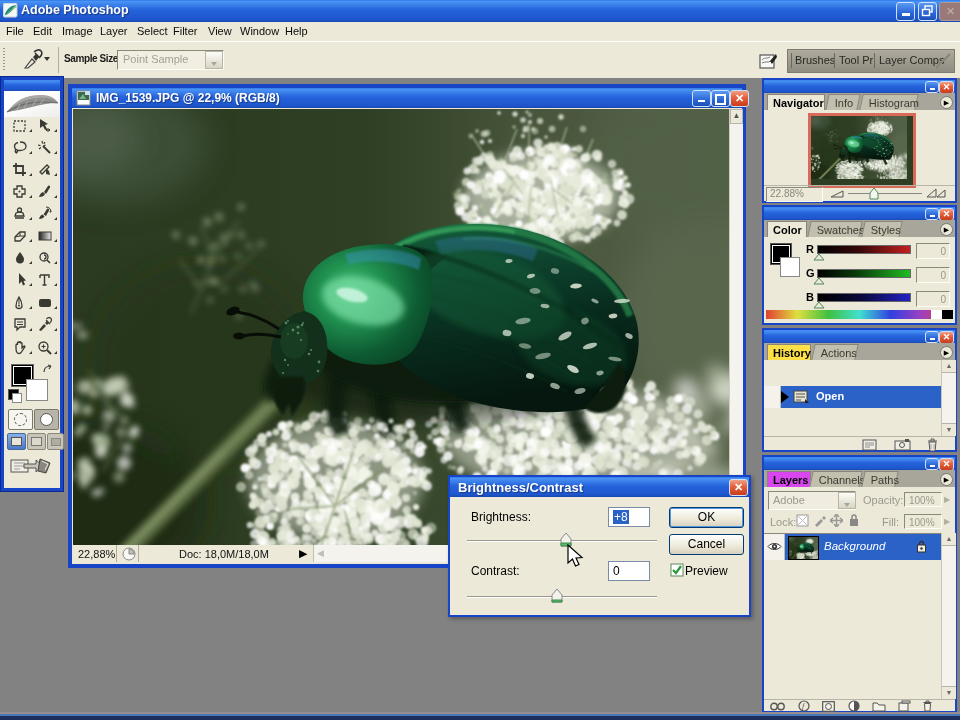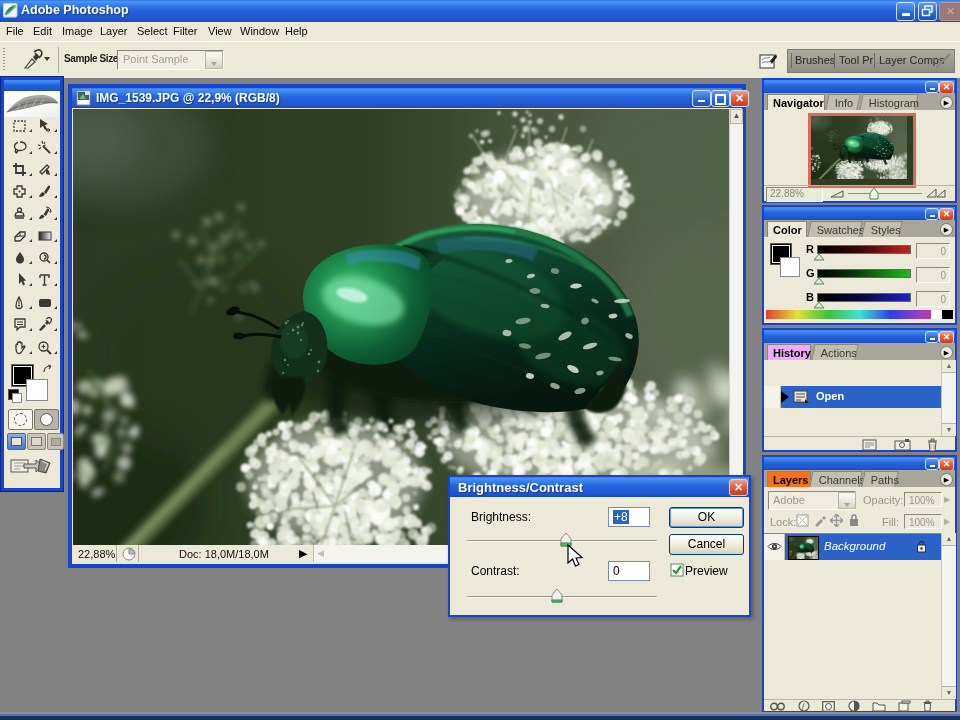--- a/index.html
+++ b/index.html
@@ -2453,21 +2453,21 @@
 <div class="abs" style="left:178px;top:103px;width:11px;height:9px;background:#000"></div>
 </div>
 <div class="abs" style="left:762px;top:328px;width:195px;height:124px;border:2px solid #1845c8;background:#ece9d8;box-sizing:border-box">
 <div class="titlebar" style="position:absolute;left:0px;top:0px;width:191px;height:13px">
         <span class="btn-xp abs" style="left:161px;top:1px;width:12px;height:10px">
           <span style="display:block;margin:6px auto 0;width:5px;height:2px;background:#fff"></span>
         </span>
         <span class="btn-xp btn-red abs" style="left:175px;top:1px;width:13px;height:11px;font-size:9px;line-height:11px;font-weight:bold;text-align:center">✕</span>
       </div>
 <div class="abs" style="left:0px;top:13px;width:191px;height:17px;background:#a8a59a;overflow:hidden">
-        <span class="abs" style="left:3px;top:1px;width:44px;height:16px;background:#f0abfc;border:1px solid #88857a;border-bottom:none;font-size:11px;font-weight:bold;color:#000;padding:2px 0 0 5px;box-sizing:border-box">History</span>
+        <span class="abs" style="left:3px;top:1px;width:44px;height:16px;background:#fde047;border:1px solid #88857a;border-bottom:none;font-size:11px;font-weight:bold;color:#000;padding:2px 0 0 5px;box-sizing:border-box">History</span>
         <span class="abs" style="left:49px;top:1px;width:44px;height:16px;background:#c2bfae;border:1px solid #88857a;border-bottom:none;transform:skewX(-12deg);font-size:11px;color:#3a3a30;padding:2px 0 0 7px;box-sizing:border-box"><span style="display:inline-block;transform:skewX(12deg)">Actions</span></span>
         <span class="abs" style="left:176px;top:3px;width:11px;height:11px;border-radius:50%;background:#ece9d8;border:1px solid #777;font-size:7px;line-height:11px;text-align:center;color:#000">▶</span>
       </div>
 <div class="abs" style="left:0;top:56px;width:177px;height:22px;background:#2a62c8">
 <span class="abs" style="left:0;top:0;width:16px;height:22px;background:#f4f2ea;border-right:1px solid #c0bdb0"></span>
 <span class="abs" style="left:17px;top:5px;width:0;height:0;border-top:6px solid transparent;border-bottom:6px solid transparent;border-left:8px solid #000"></span>
 <svg class="abs" style="left:28px;top:3px" width="18" height="16" viewBox="0 0 18 16">
           <rect x="2" y="2" width="13" height="11" fill="#e8e4d0" stroke="#444"></rect>
           <path d="M4 5 H13 M4 8 H13 M4 11 H9" stroke="#555" stroke-width="1"></path>
           <path d="M13 10 L17 14 L13 14 Z" fill="#222"></path>
@@ -2496,21 +2496,21 @@
 </div>
     </div>
 <div class="abs" style="left:762px;top:455px;width:195px;height:258px;border:2px solid #1845c8;background:#ece9d8;box-sizing:border-box">
 <div class="titlebar" style="position:absolute;left:0px;top:0px;width:191px;height:13px">
         <span class="btn-xp abs" style="left:161px;top:1px;width:12px;height:10px">
           <span style="display:block;margin:6px auto 0;width:5px;height:2px;background:#fff"></span>
         </span>
         <span class="btn-xp btn-red abs" style="left:175px;top:1px;width:13px;height:11px;font-size:9px;line-height:11px;font-weight:bold;text-align:center">✕</span>
       </div>
 <div class="abs" style="left:0px;top:13px;width:191px;height:17px;background:#a8a59a;overflow:hidden">
-        <span class="abs" style="left:3px;top:1px;width:44px;height:16px;background:#f97316;border:1px solid #88857a;border-bottom:none;font-size:11px;font-weight:bold;color:#000;padding:2px 10px 0 5px;box-sizing:border-box">Layers</span>
+        <span class="abs" style="left:3px;top:1px;width:44px;height:16px;background:#d946ef;border:1px solid #88857a;border-bottom:none;font-size:11px;font-weight:bold;color:#000;padding:2px 10px 0 5px;box-sizing:border-box">Layers</span>
         <span class="abs" style="left:47px;top:1px;width:50px;height:16px;background:#c2bfae;border:1px solid #88857a;border-bottom:none;transform:skewX(-12deg);font-size:11px;color:#3a3a30;padding:2px 0 0 7px;box-sizing:border-box"><span style="display:inline-block;transform:skewX(12deg)">Channels</span></span>
         <span class="abs" style="left:99px;top:1px;width:34px;height:16px;background:#c2bfae;border:1px solid #88857a;border-bottom:none;transform:skewX(-12deg);font-size:11px;color:#3a3a30;padding:2px 0 0 7px;box-sizing:border-box"><span style="display:inline-block;transform:skewX(12deg)">Paths</span></span>
         <span class="abs" style="left:176px;top:3px;width:11px;height:11px;border-radius:50%;background:#ece9d8;border:1px solid #777;font-size:7px;line-height:11px;text-align:center;color:#000">▶</span>
       </div>
 <div class="abs sunken" style="left:4px;top:34px;width:86px;height:17px;background:#f0ede0">
         <span class="abs" style="left:4px;top:2px;font-size:11px;color:#9a988c">Adobe</span>
         <span class="abs" style="left:69px;top:0px;width:16px;height:15px;background:linear-gradient(180deg,#fdfdf8,#d8d5c4);border:1px solid #b8b5a4;text-align:center"><span style="display:inline-block;margin-top:5px;width:0;height:0;border-left:3px solid transparent;border-right:3px solid transparent;border-top:4px solid #a8a598"></span></span>
       </div>
 <span class="abs" style="left:99px;top:37px;font-size:11px;color:#9a988c">Opacity:</span>
 <span class="abs sunken" style="left:140px;top:35px;width:38px;height:15px;background:#ece9d8;font-size:10px;color:#9a988c;padding:2px 0 0 4px;box-sizing:border-box">100%</span>

